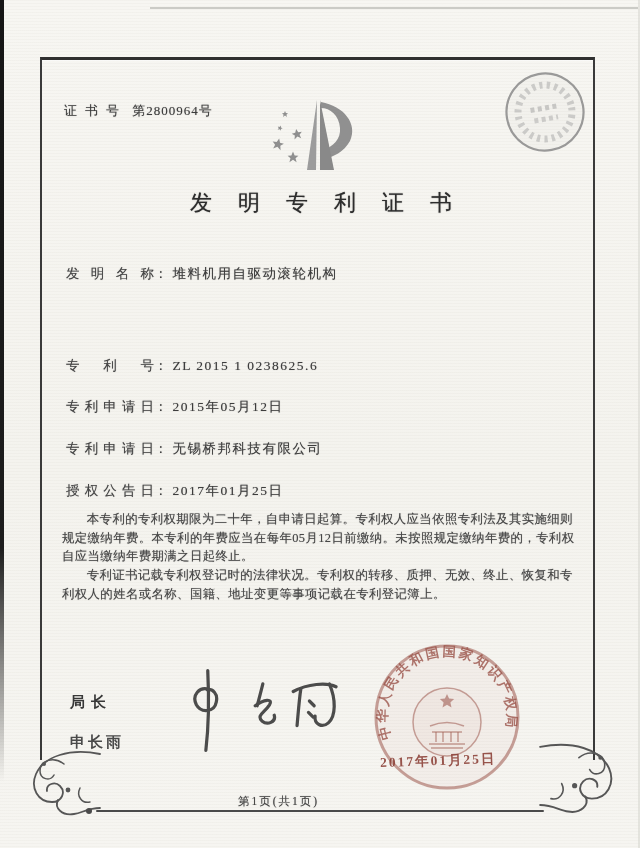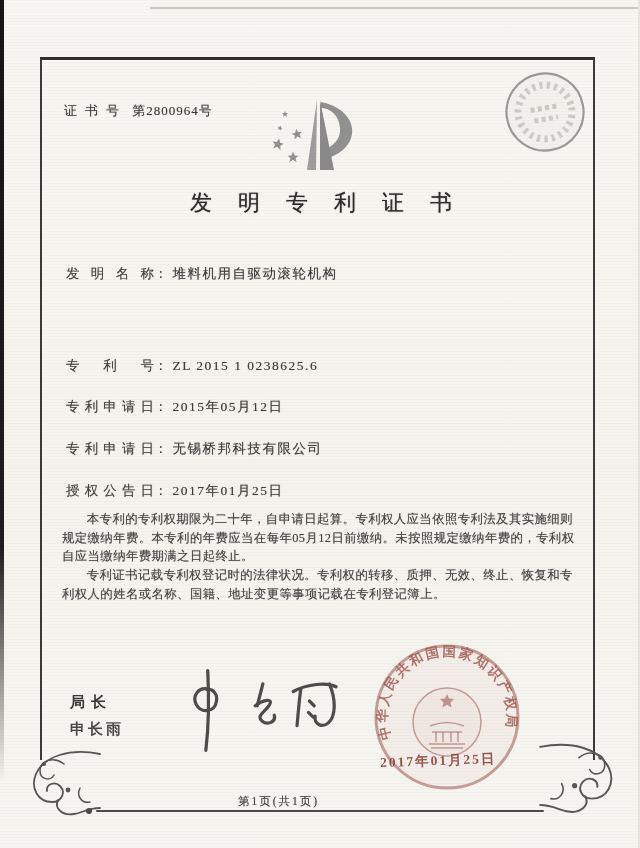--- a/index.html
+++ b/index.html
@@ -29,21 +29,21 @@
   .row{position:absolute;left:66px;font-size:13.5px;color:#414141;white-space:nowrap;
     text-shadow:0 0 .8px rgba(65,65,65,.5);}
   .f-label{display:inline-block;width:88px;text-align:justify;text-align-last:justify;color:#454545;vertical-align:bottom;}
   .f-colon{margin-right:5px;}
   .f-value{letter-spacing:1.5px;color:#3d3d3d;}
   .paras{position:absolute;left:62px;top:510px;width:514px;}
   .paras p{margin:0;text-indent:2em;font-size:12.4px;line-height:18.7px;letter-spacing:.4px;
     color:#474747;text-shadow:0 0 .8px rgba(60,60,60,.55);}
   .director{position:absolute;left:70px;top:693px;color:#383838;}
   .director .role{font-size:15px;font-weight:bold;letter-spacing:6px;}
-  .director .dname{margin-top:8px;font-size:15px;font-weight:bold;letter-spacing:3px;color:#4a4a4a;}
+  .director .dname{margin-top:21px;font-size:15px;font-weight:bold;letter-spacing:3px;color:#4a4a4a;}
   .sig-svg{position:absolute;left:165px;top:663px;}
   .seal-svg{position:absolute;left:372px;top:642px;opacity:.92;}
   .seal-date{position:absolute;left:380px;top:752px;font-size:13.5px;font-weight:bold;
     color:rgba(138,62,52,.88);letter-spacing:2px;transform:rotate(-2deg);white-space:nowrap;}
   .stamp-svg{position:absolute;left:499px;top:66px;transform:rotate(-10deg);opacity:.85;}
   .footer{position:absolute;left:238px;top:794px;font-size:11.5px;letter-spacing:2px;color:#454545;
     text-shadow:0 0 .8px rgba(70,70,70,.5);}
   .flourish-l{position:absolute;left:24px;top:744px;}
   .flourish-r{position:absolute;left:538px;top:736px;transform:scaleX(-1);}
   .bottom-line{position:absolute;left:96px;top:810px;width:448px;height:2.2px;background:#4a4a4a;border-radius:2px;}

